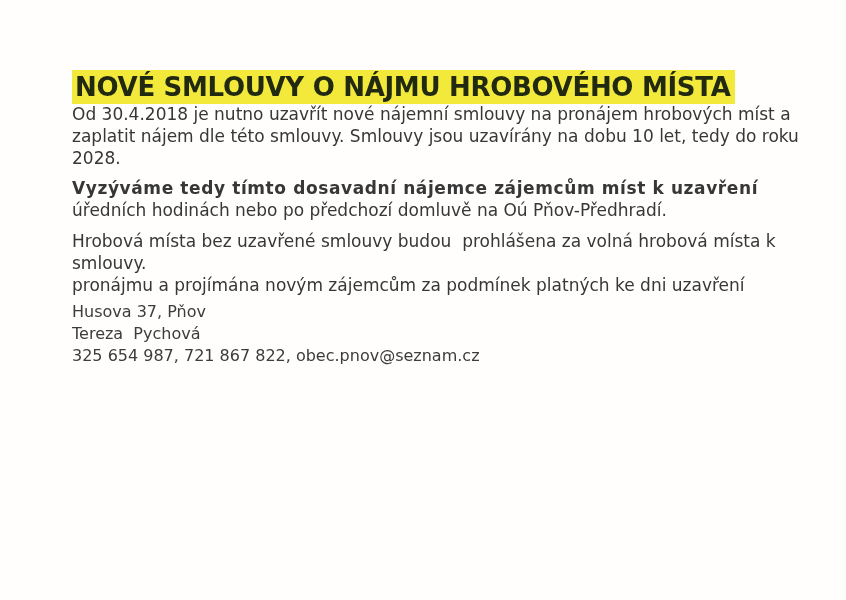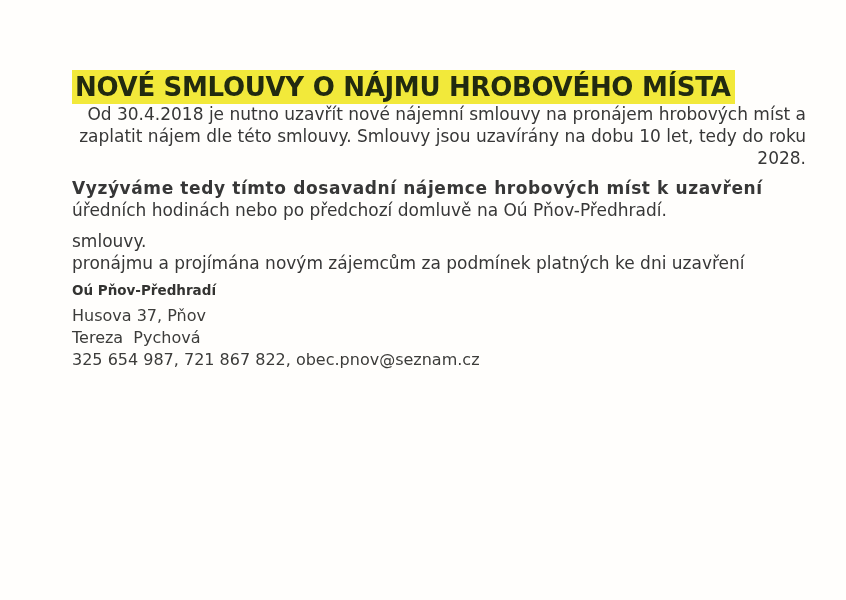--- a/index.html
+++ b/index.html
@@ -30,21 +30,21 @@
     letter-spacing: -0.3px;
     white-space: pre;
   }
   .para { margin: 0; }
   .para .ln {
     font-size: 17px;
     line-height: 22px;
     white-space: pre;
   }
   .p1 { margin: 22px 0 7px 0; }
-  .p2 { margin: 0 0 8px 0; text-align: right; }
+  .p2 { margin: 0 0 8px 0; }
   .p3 { margin: 0 0 9px 0; }
   .p4 { margin: 0 0 8px 0; }
   .b  { font-weight: bold; letter-spacing: 0.6px; }
   .footer { margin-top: 0; }
   .f-org {
     font-size: 13.5px;
     font-weight: bold;
     line-height: 17px;
     margin-bottom: 9px;
     white-space: pre;
@@ -69,30 +69,30 @@
     </div>
 
 
     <div class="para p2">
       <div class="ln">Od 30.4.2018 je nutno uzavřít nové nájemní smlouvy na pronájem hrobových míst a</div>
       <div class="ln">zaplatit nájem dle této smlouvy. Smlouvy jsou uzavírány na dobu 10 let, tedy do roku</div>
       <div class="ln">2028.</div>
     </div>
 
     <div class="para p3">
-      <div class="ln"><span class="b">Vyzýváme tedy tímto dosavadní nájemce hrobových míst k uzavření</span></div>
+      <div class="ln"><span class="b">Vyzýváme tedy tímto dosavadní nájemce zájemcům míst k uzavření</span></div>
       <div class="ln">úředních hodinách nebo po předchozí domluvě na Oú Pňov-Předhradí.</div>
     </div>
 
     <div class="para p4">
+      <div class="ln">Hrobová místa bez uzavřené smlouvy budou  prohlášena za volná hrobová místa k</div>
       <div class="ln">smlouvy.</div>
       <div class="ln">pronájmu a projímána novým zájemcům za podmínek platných ke dni uzavření</div>
     </div>
 
     <div class="footer">
-      <div class="f-org">Oú Pňov-Předhradí</div>
       <div class="f-line">Husova 37, Pňov</div>
       <div class="f-line">Tereza  Pychová</div>
       <div class="f-line">325 654 987, 721 867 822, obec.pnov@seznam.cz</div>
     </div>
 
   </div>
 </div>
 
 </body></html>

